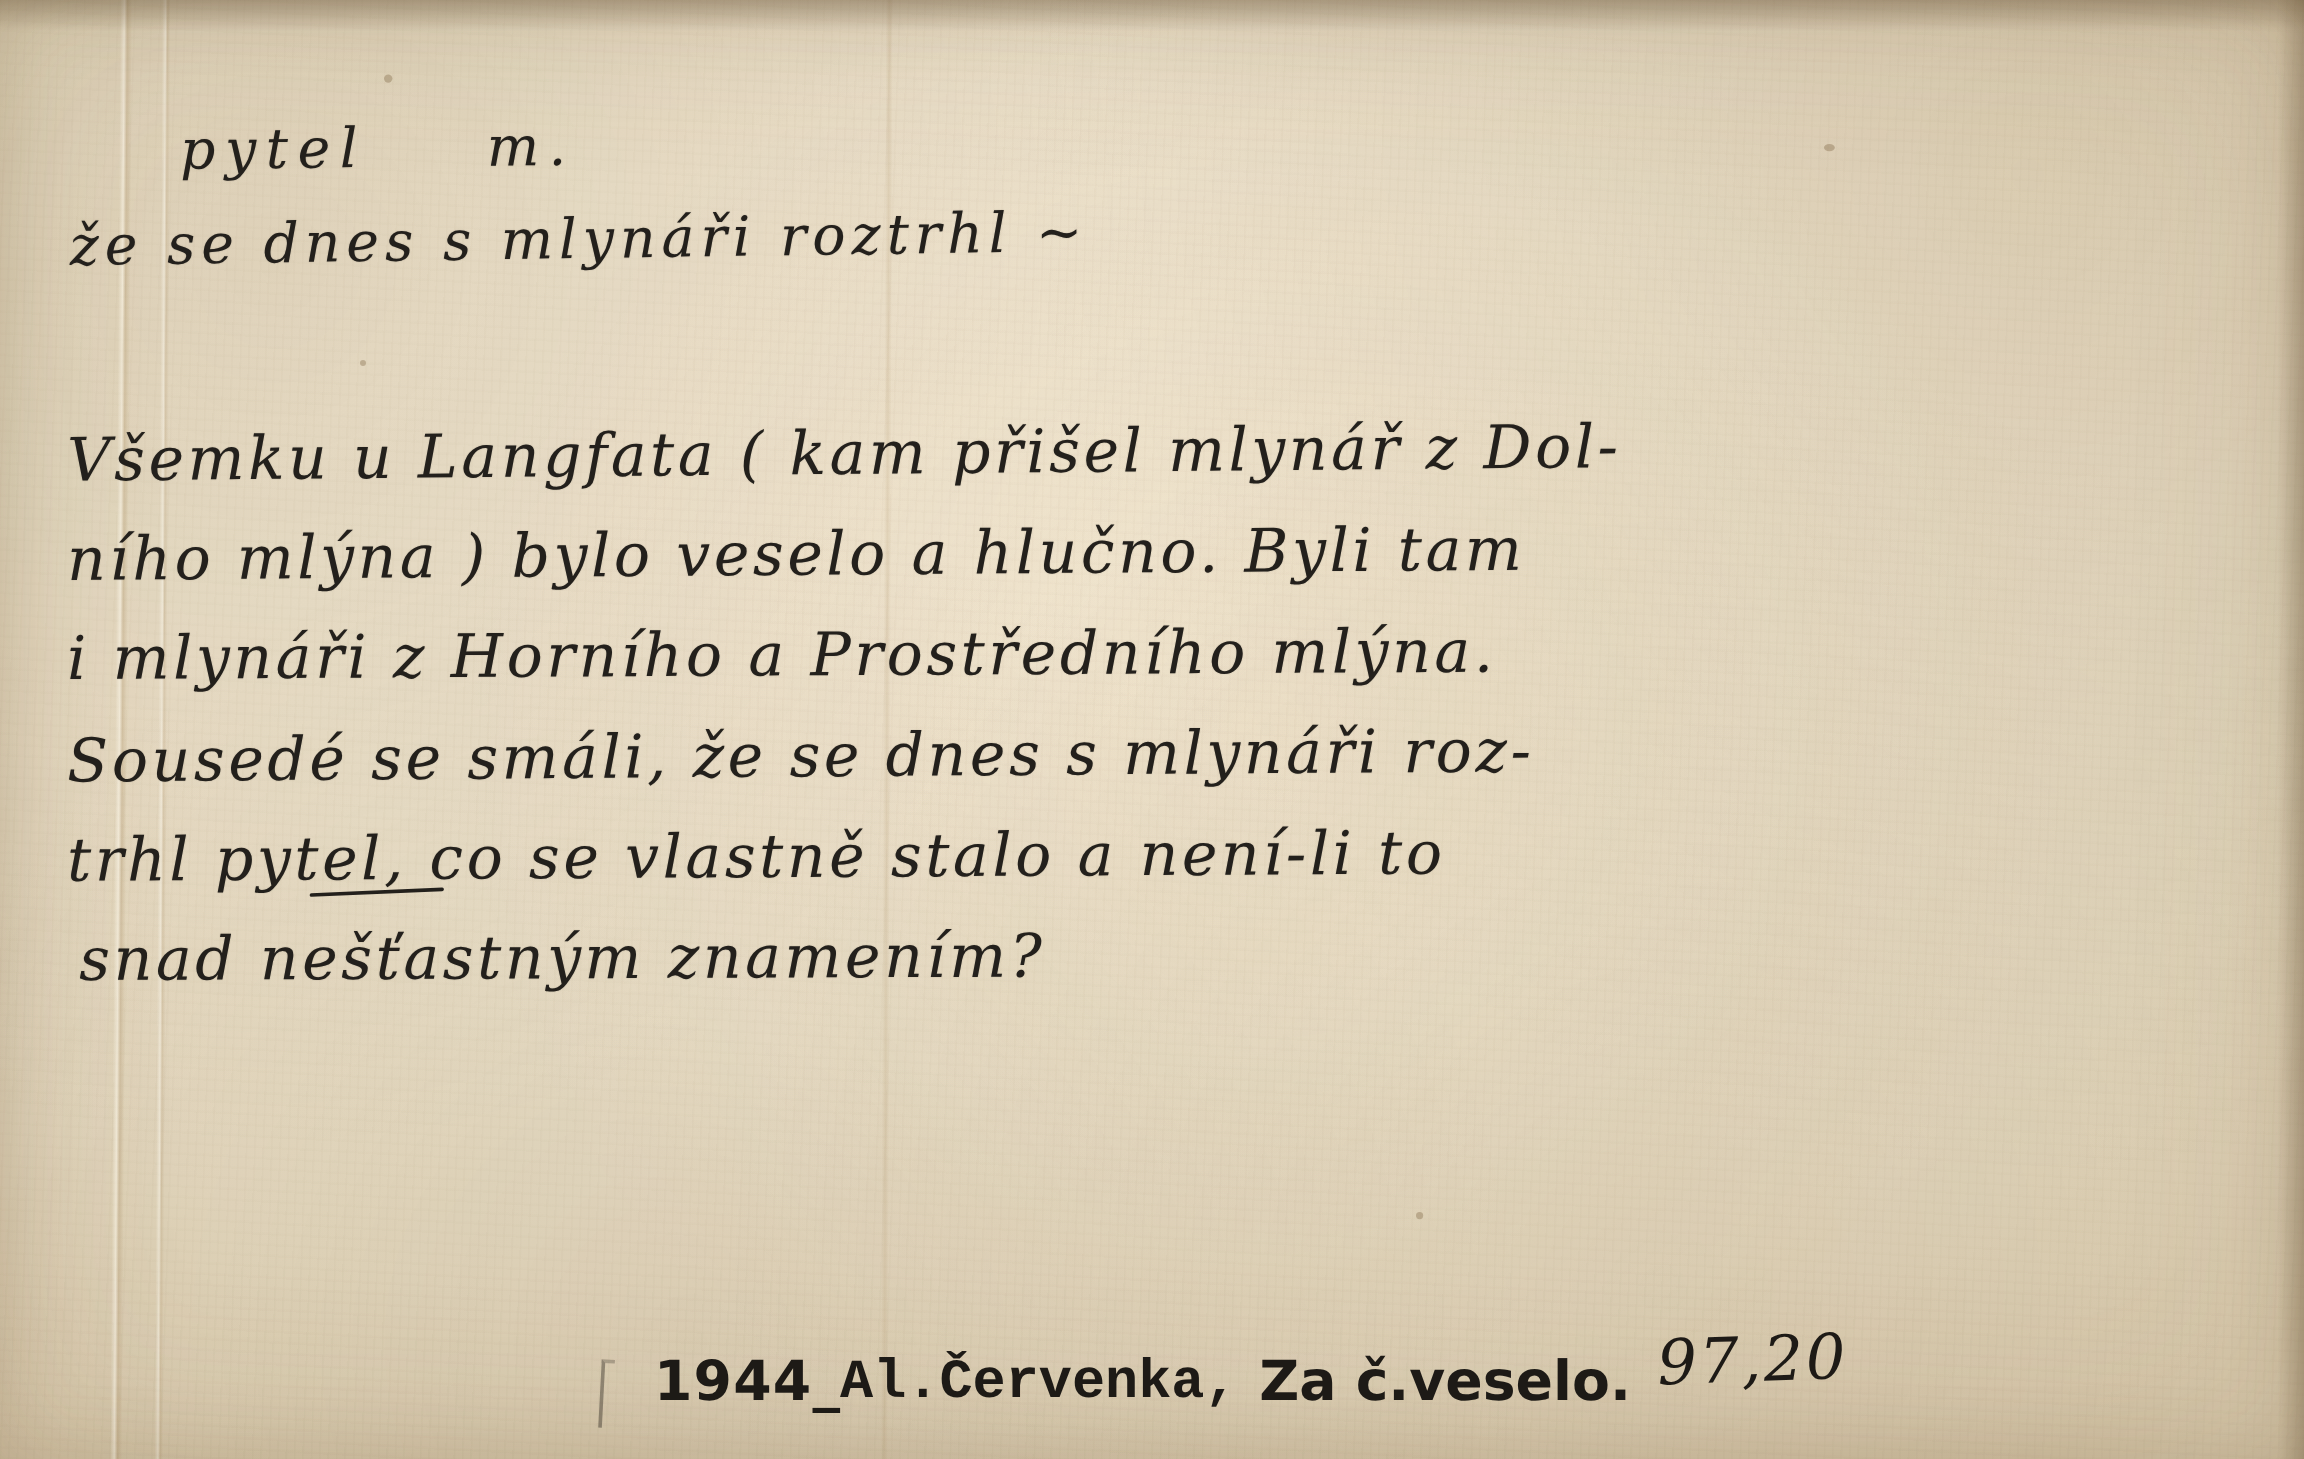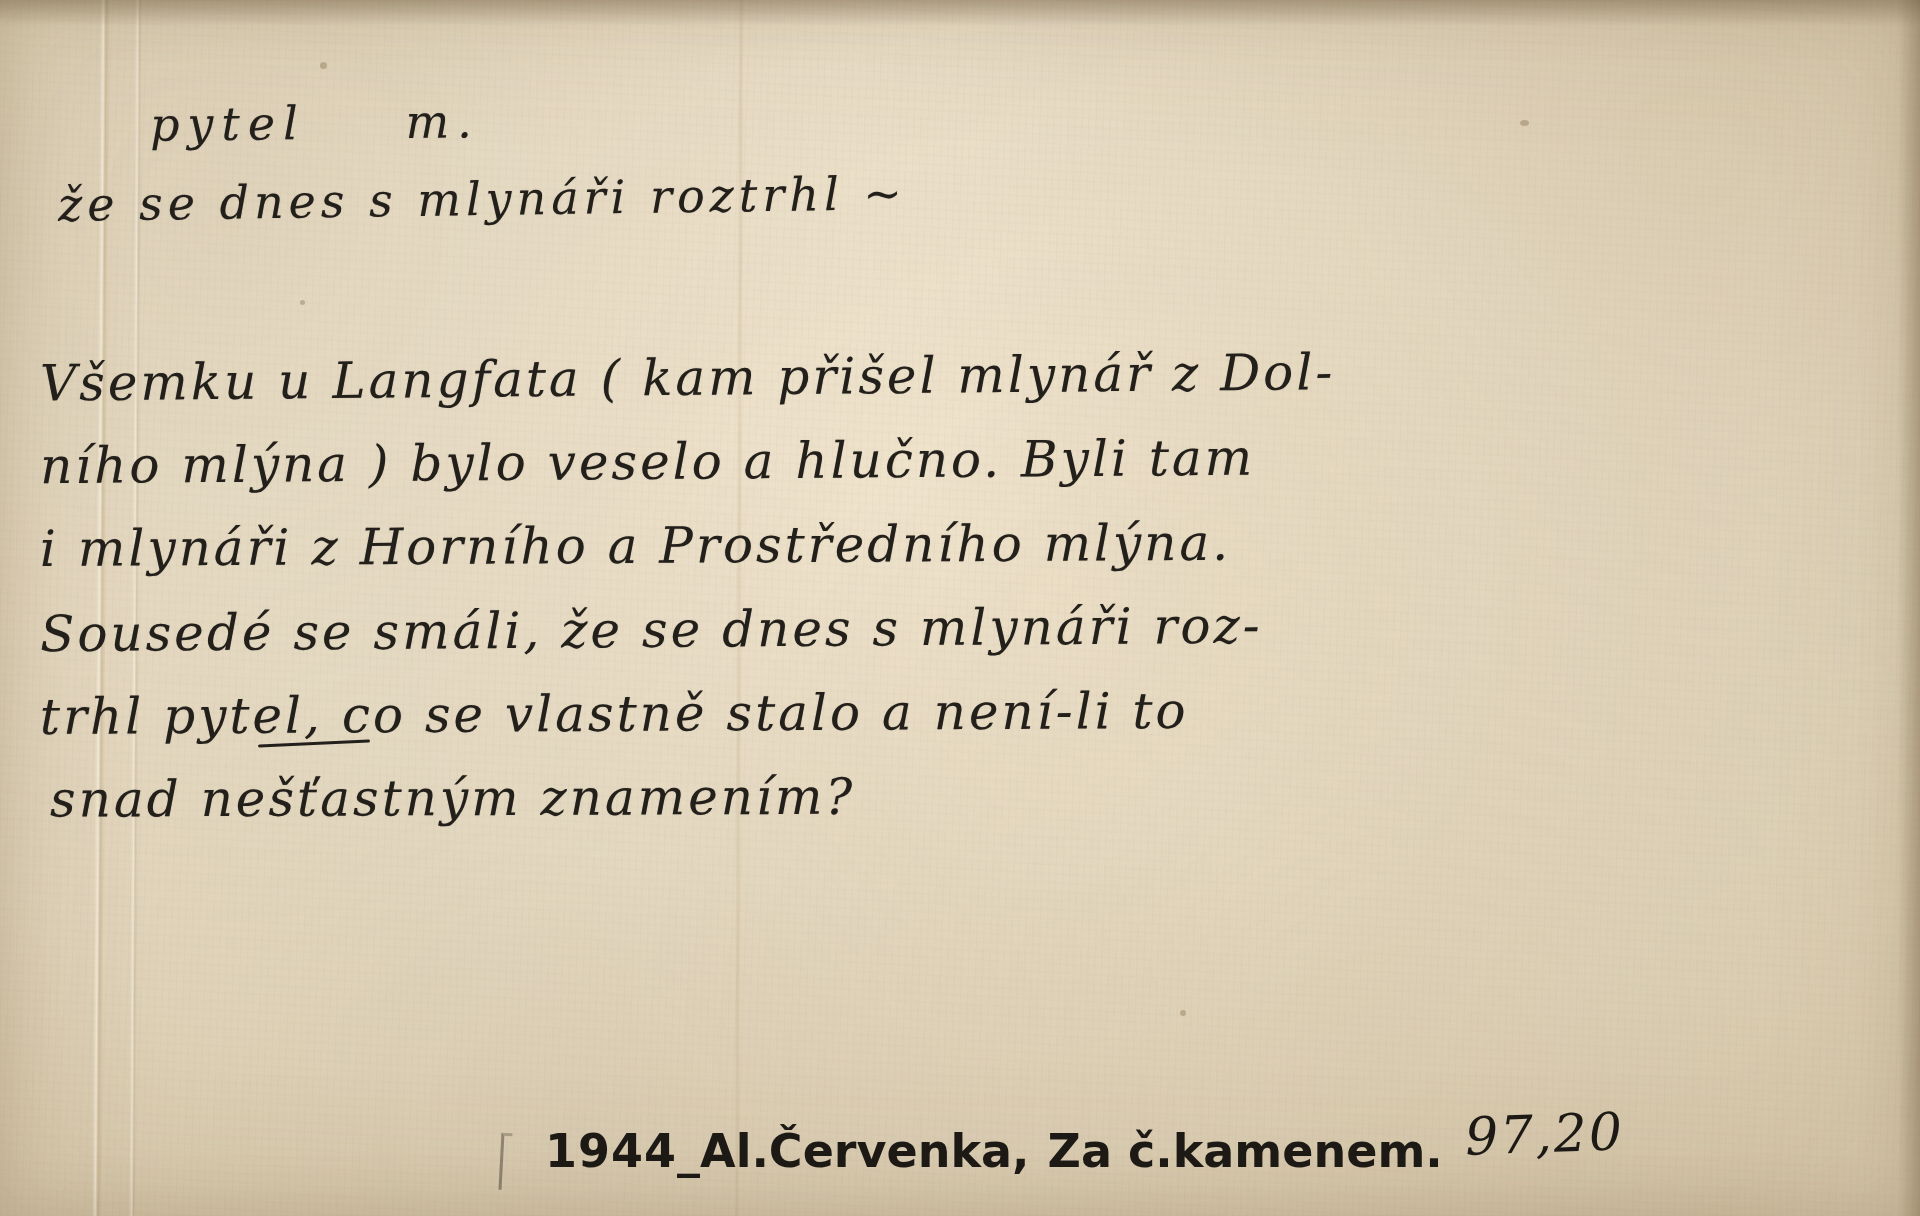--- a/index.html
+++ b/index.html
@@ -111,21 +111,21 @@
   #line-head .gap { letter-spacing: 2px; }
   #line-head2 {
     left: 58px;
     top: 172px;
     font-size: 46px;
     letter-spacing: 5px;
     transform: rotate(-0.8deg);
   }
   .para {
     position: absolute;
-    left: 40px;
+    left: 56px;
     top: 348px;
     width: 1500px;
   }
   .para .hline {
     color: #23201c;
     font-family: "DejaVu Serif", serif;
     font-style: italic;
     font-size: 50px;
     letter-spacing: 3px;
     white-space: pre;
@@ -159,21 +159,21 @@
     gap: 0px;
     font-family: "DejaVu Sans", sans-serif;
     font-weight: 700;
     font-size: 46px;
     color: #1d1a16;
     letter-spacing: 0px;
     white-space: pre;
   }
   .footer .year { letter-spacing: 1px; }
   .footer .dash { letter-spacing: 0; }
-  .footer .author { letter-spacing: 0px; }
+  .footer .author { letter-spacing: 0px; font-family: Liberation Mono, monospace; }
   .footer .title { margin-left: 18px; letter-spacing: 0px; }
   .footer .num {
     margin-left: 22px;
     font-family: "DejaVu Serif", serif;
     font-style: italic;
     font-weight: 400;
     font-size: 52px;
     letter-spacing: 2px;
     transform: translateY(-14px) rotate(-2deg);
     display: inline-block;
@@ -229,17 +229,17 @@
   </div>
 
   <div class="strike-mark"></div>
 
   <div class="corner-mark"></div>
 
   <div class="footer">
     <span class="year">1944</span>
     <span class="dash">_</span>
     <span class="author">Al.Červenka,</span>
-    <span class="title">Za č.kamenem.</span>
+    <span class="title">Za č.veselo.</span>
     <span class="num">97,20</span>
   </div>
 
 </div>
 
 </body></html>

